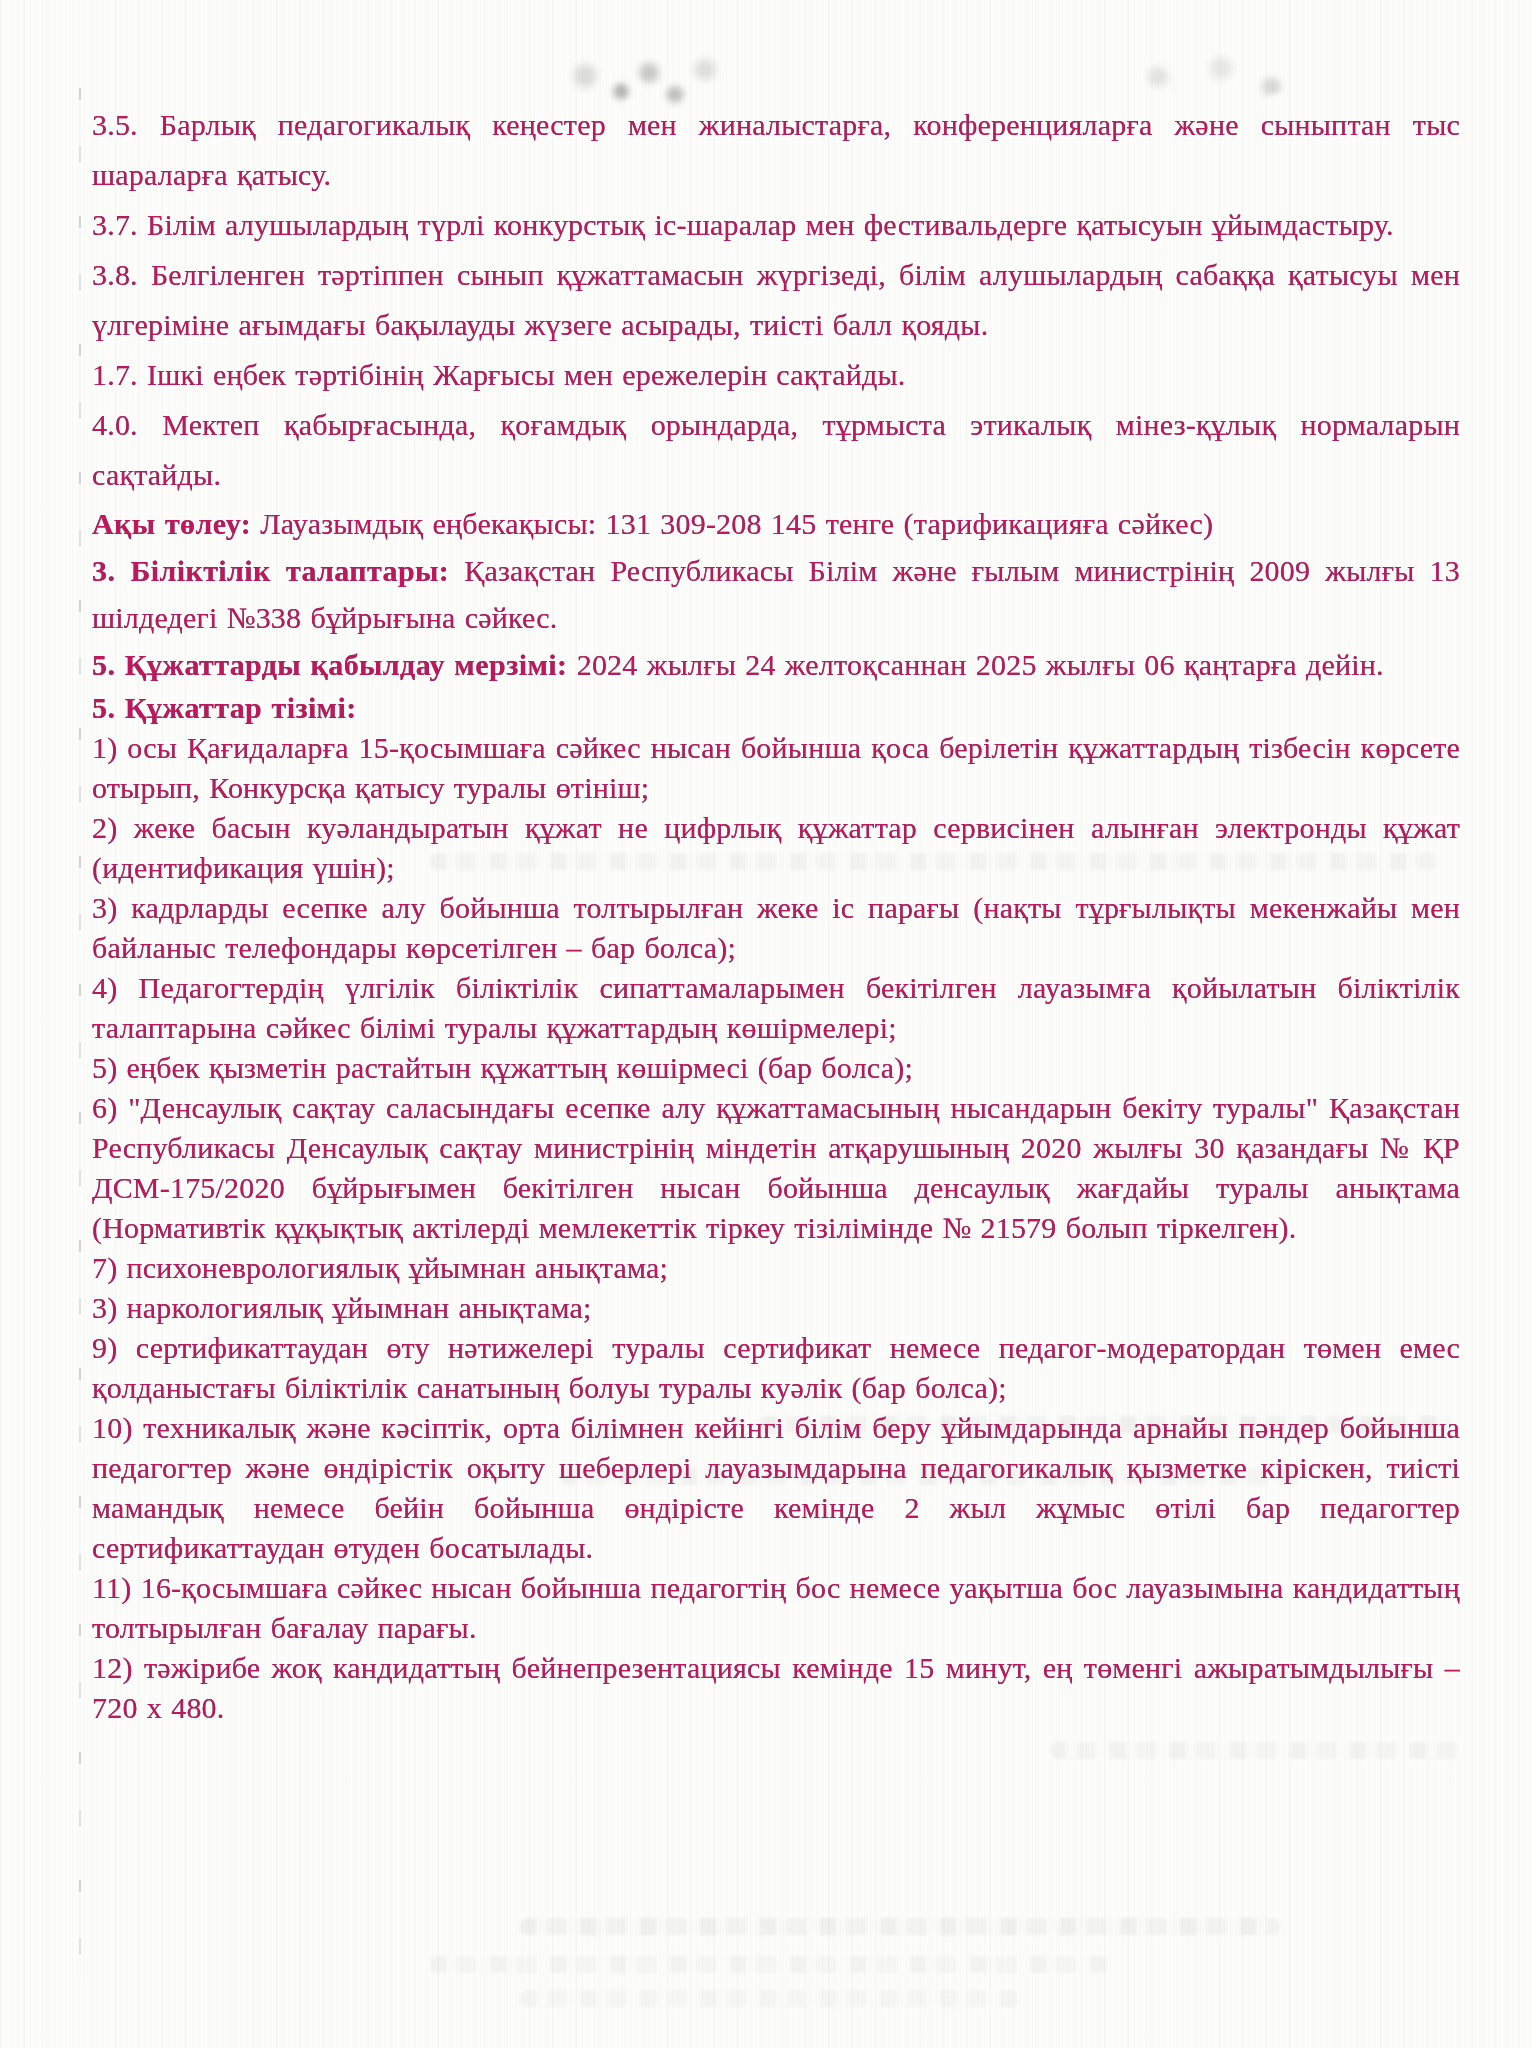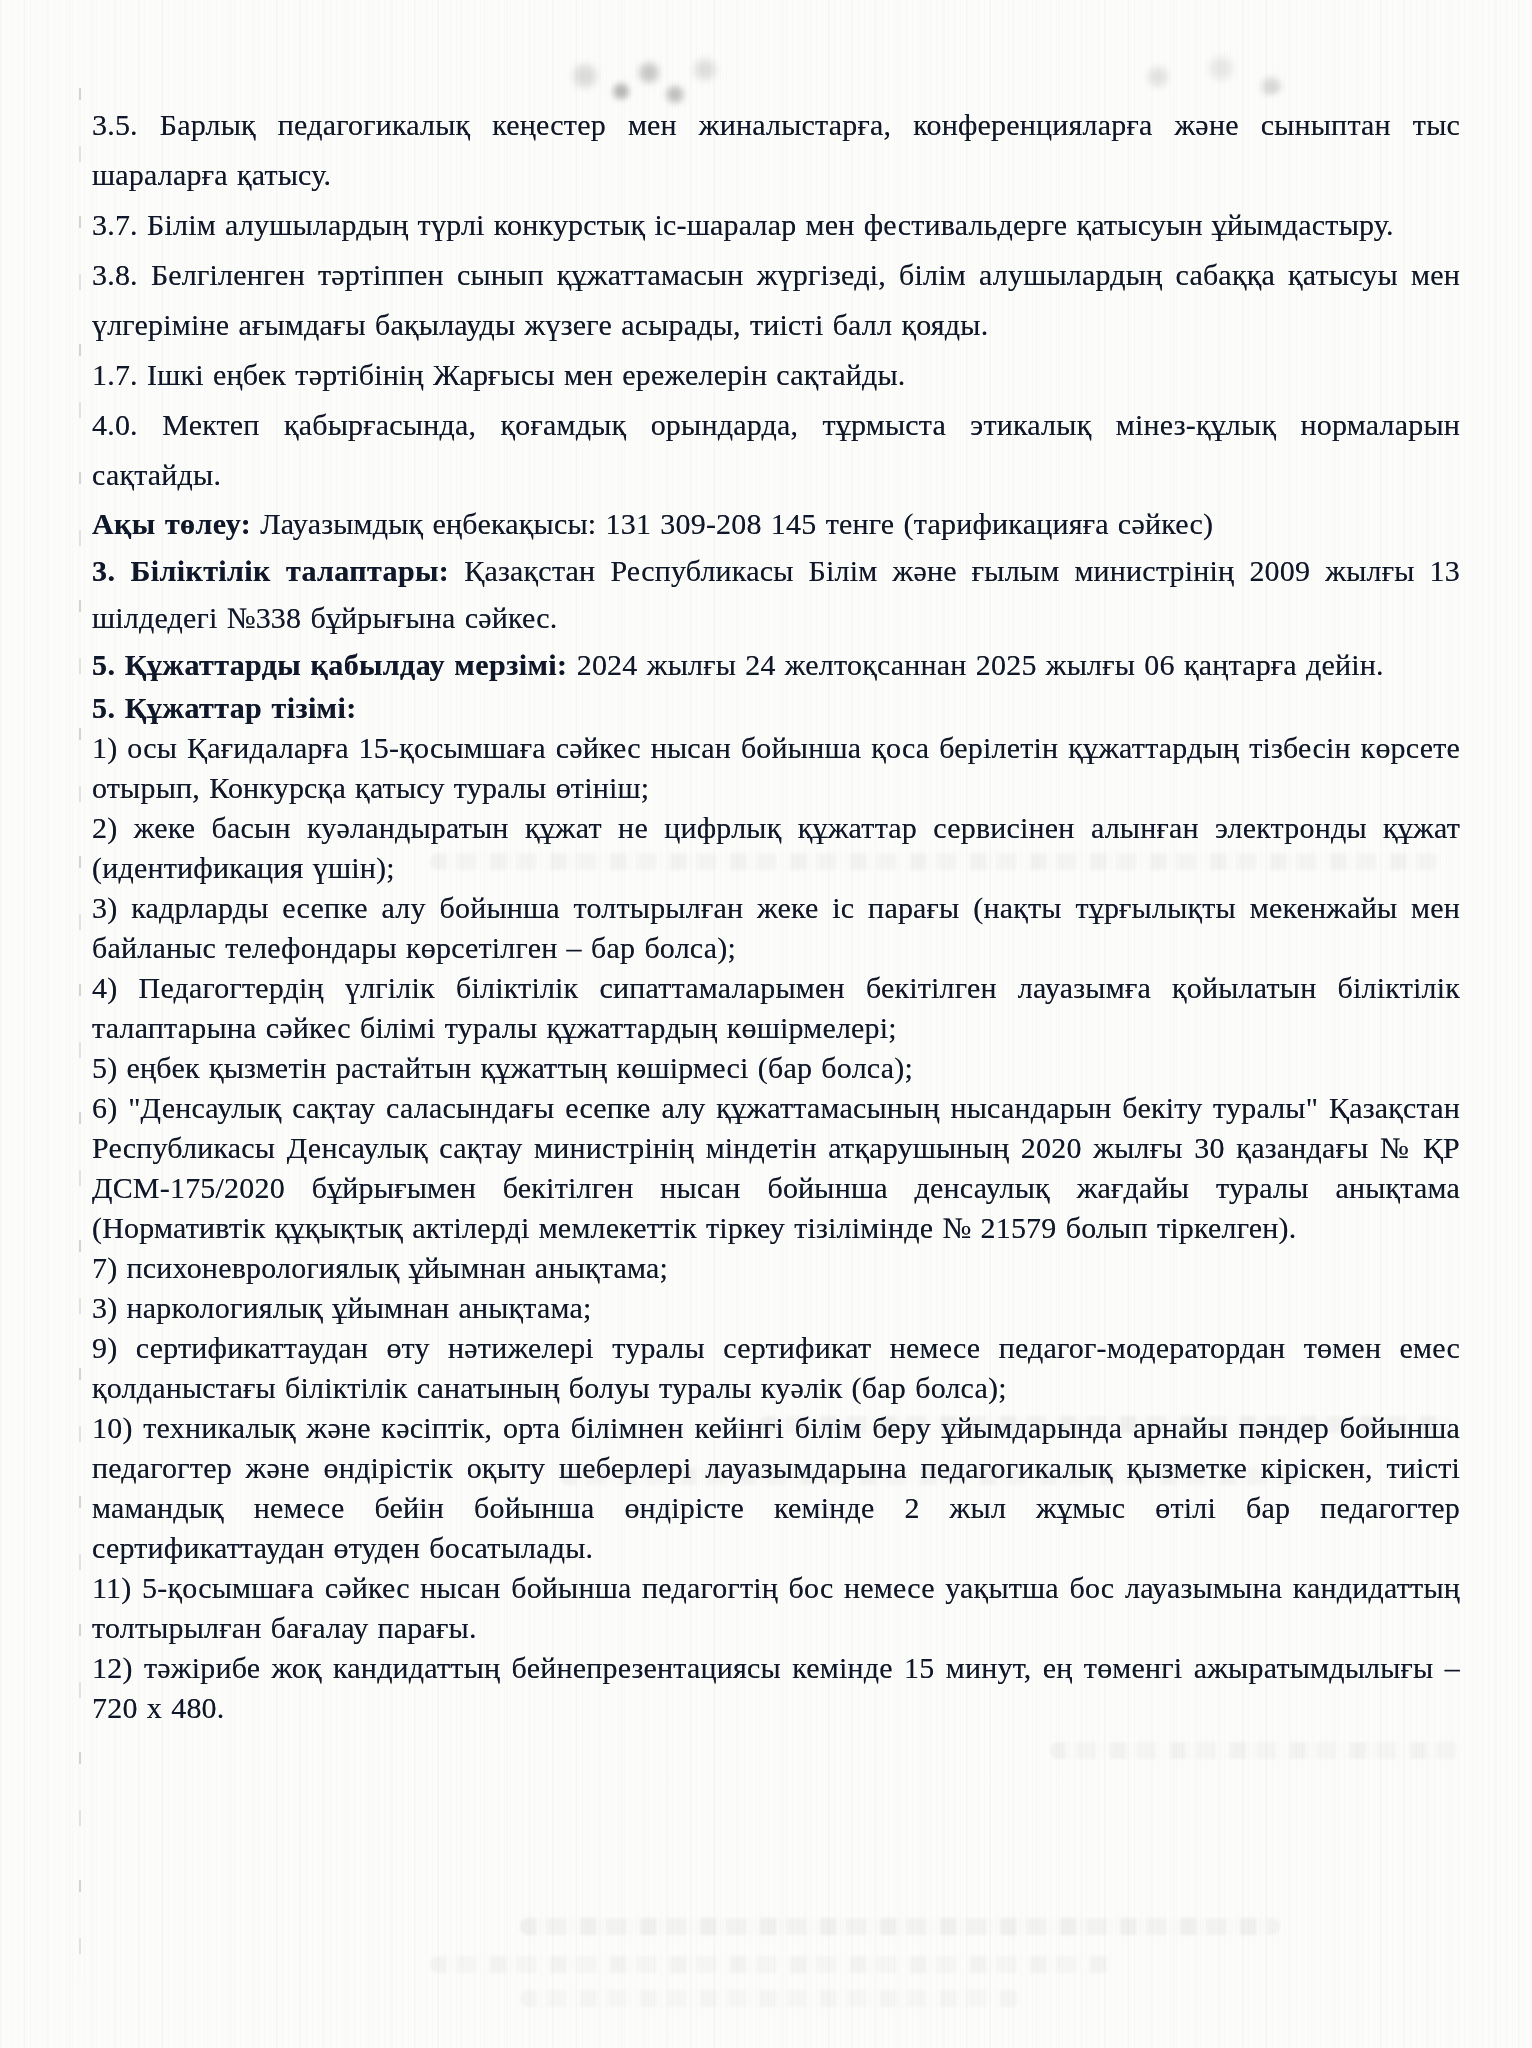--- a/index.html
+++ b/index.html
@@ -76,21 +76,21 @@
     background:repeating-linear-gradient(90deg,
       rgba(110,110,110,.22) 0 16px, rgba(150,150,150,.06) 16px 27px,
       rgba(120,120,120,.18) 27px 46px, rgba(160,160,160,.04) 46px 60px);
     filter:blur(1.7px);
     border-radius:8px;
   }
 </style>
 </head>
 <body>
 
-<div class="page" style="background: rgb(252, 252, 250); color: #0f172a;">
+<div class="page" style="background: rgb(252, 252, 250); color: #be185d;">
 
   <div class="artifact smudge smudge-a"></div>
   <div class="artifact smudge smudge-b"></div>
   <div class="artifact vline"></div>
   <div class="artifact ghost" style="left:430px; top:853px;  width:1010px; opacity:.30;"></div>
   <div class="artifact ghost" style="left:760px; top:1416px; width:690px;  opacity:.38;"></div>
   <div class="artifact ghost" style="left:560px; top:1468px; width:740px;  opacity:.30;"></div>
   <div class="artifact ghost" style="left:1050px;top:1742px; width:410px;  opacity:.32;"></div>
   <div class="artifact ghost" style="left:520px; top:1918px; width:760px;  opacity:.40;"></div>
   <div class="artifact ghost" style="left:430px; top:1956px; width:680px;  opacity:.28;"></div>
@@ -109,17 +109,17 @@
       <p class="list"><span>1) осы Қағидаларға 15-қосымшаға сәйкес нысан бойынша қоса берілетін құжаттардың тізбесін көрсете отырып, Конкурсқа қатысу туралы өтініш;</span></p>
       <p class="list"><span>2) жеке басын куәландыратын құжат не цифрлық құжаттар сервисінен алынған электронды құжат (идентификация үшін);</span></p>
       <p class="list"><span>3) кадрларды есепке алу бойынша толтырылған жеке іс парағы (нақты тұрғылықты мекенжайы мен байланыс телефондары көрсетілген – бар болса);</span></p>
       <p class="list"><span>4) Педагогтердің үлгілік біліктілік сипаттамаларымен бекітілген лауазымға қойылатын біліктілік талаптарына сәйкес білімі туралы құжаттардың көшірмелері;</span></p>
       <p class="list"><span>5) еңбек қызметін растайтын құжаттың көшірмесі (бар болса);</span></p>
       <p class="list"><span>6) "Денсаулық сақтау саласындағы есепке алу құжаттамасының нысандарын бекіту туралы" Қазақстан Республикасы Денсаулық сақтау министрінің міндетін атқарушының 2020 жылғы 30 қазандағы № ҚР ДСМ-175/2020 бұйрығымен бекітілген нысан бойынша денсаулық жағдайы туралы анықтама (Нормативтік құқықтық актілерді мемлекеттік тіркеу тізілімінде № 21579 болып тіркелген).</span></p>
       <p class="list"><span>7) психоневрологиялық ұйымнан анықтама;</span></p>
       <p class="list"><span>3) наркологиялық ұйымнан анықтама;</span></p>
       <p class="list"><span>9) сертификаттаудан өту нәтижелері туралы сертификат немесе педагог-модератордан төмен емес қолданыстағы біліктілік санатының болуы туралы куәлік (бар болса);</span></p>
       <p class="list"><span>10) техникалық және кәсіптік, орта білімнен кейінгі білім беру ұйымдарында арнайы пәндер бойынша педагогтер және өндірістік оқыту шеберлері лауазымдарына педагогикалық қызметке кіріскен, тиісті мамандық немесе бейін бойынша өндірісте кемінде 2 жыл жұмыс өтілі бар педагогтер сертификаттаудан өтуден босатылады.</span></p>
-      <p class="list"><span>11) 5-қосымшаға сәйкес нысан бойынша педагогтің бос немесе уақытша бос лауазымына кандидаттың толтырылған бағалау парағы.</span></p>
+      <p class="list"><span>11) 16-қосымшаға сәйкес нысан бойынша педагогтің бос немесе уақытша бос лауазымына кандидаттың толтырылған бағалау парағы.</span></p>
       <p class="list"><span>12) тәжірибе жоқ кандидаттың бейнепрезентациясы кемінде 15 минут, ең төменгі ажыратымдылығы – 720 x 480.</span></p>
     </div>
 
 </div>
 
 </body></html>

